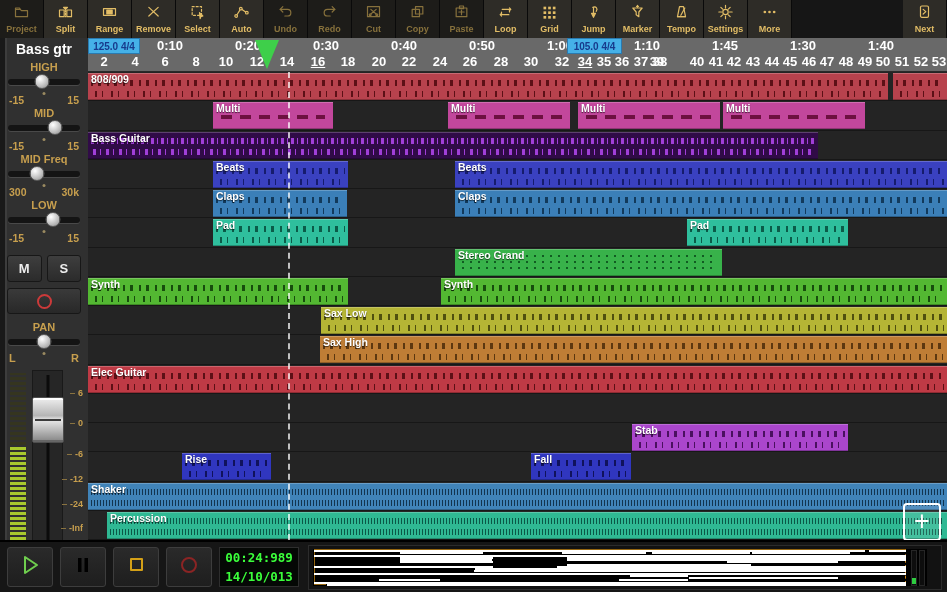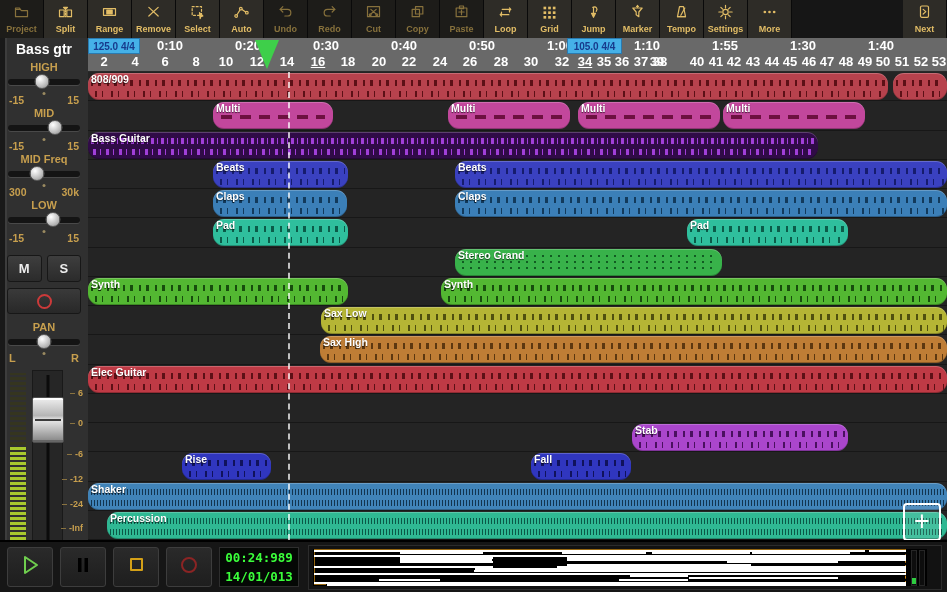--- a/index.html
+++ b/index.html
@@ -49,21 +49,21 @@
      background:linear-gradient(#efefef,#b5b5b5 40%,#e9e9e9 50%,#8d8d8d 95%);
      box-shadow:inset 0 -12px 0 -10px #666, inset 0 14px 0 -12px #fff;}
   #fader-cap::after{content:"";position:absolute;left:2px;right:2px;top:21px;height:2px;background:#3c3c3c;}
   #fader-scale{position:relative;width:24px;color:#c79f4e;font-size:9px;font-weight:bold;}
   .fs-item{position:absolute;right:3px;transform:translateY(-50%);}
   .fs-item::before{content:"";position:absolute;left:-8px;top:50%;width:5px;height:1px;background:#8a7340;}
 
   
   #arrange{position:absolute;left:88px;top:72px;width:859px;height:468px;background:#242424;overflow:hidden;cursor:default;}
   .arr-row{position:absolute;left:0;width:859px;border-bottom:1px solid #171717;box-sizing:border-box;}
-  .clip{position:absolute;height:27px;border-radius:11px;box-shadow:inset 0 1px 0 rgba(255,255,255,.22), inset 0 -1px 0 rgba(0,0,0,.25);overflow:hidden;cursor:pointer;text-decoration:underline;}
+  .clip{position:absolute;height:27px;border-radius:0;box-shadow:inset 0 1px 0 rgba(255,255,255,.22), inset 0 -1px 0 rgba(0,0,0,.25);overflow:hidden;cursor:pointer;text-decoration:underline;}
   .clip-label{position:absolute;left:3px;top:0px;font-size:10.5px;font-weight:bold;color:#fff;text-shadow:0 1px 1px rgba(0,0,0,.65);white-space:nowrap;}
   .clip.s-audio::before,.clip.s-audio::after,
   .clip.s-bright::before,.clip.s-bright::after,
   .clip.s-dense::before,.clip.s-dense::after{content:"";position:absolute;left:3px;right:3px;height:6px;}
   .clip.s-audio::before{top:7px;background:repeating-linear-gradient(90deg,var(--wv) 0 2px,transparent 2px 7px,var(--wv) 7px 10px,transparent 10px 16px);}
   .clip.s-audio::after{bottom:3px;background:repeating-linear-gradient(90deg,transparent 0 4px,var(--wv) 4px 6px,transparent 6px 11px,var(--wv) 11px 12px,transparent 12px 16px);}
   .clip.s-bright::before{top:6px;background:repeating-linear-gradient(90deg,var(--wv) 0 3px,transparent 3px 6px,var(--wv) 6px 7px,transparent 7px 10px);}
   .clip.s-bright::after{bottom:4px;background:repeating-linear-gradient(90deg,transparent 0 2px,var(--wv) 2px 5px,transparent 5px 9px,var(--wv) 9px 10px,transparent 10px 13px);}
   .clip.s-dense::before{top:6px;background:repeating-linear-gradient(90deg,var(--wv) 0 1px,transparent 1px 3px);}
   .clip.s-dense::after{bottom:4px;background:repeating-linear-gradient(90deg,var(--wv) 0 1px,transparent 1px 3px);}
@@ -249,21 +249,21 @@
     </div>
 
   <div id="timeline">
       <div class="time-label" style="left: 82px;">0:10</div>
       <div class="time-label" style="left: 160px;">0:20</div>
       <div class="time-label" style="left: 238px;">0:30</div>
       <div class="time-label" style="left: 316px;">0:40</div>
       <div class="time-label" style="left: 394px;">0:50</div>
       <div class="time-label" style="left: 472px;">1:00</div>
       <div class="time-label" style="left: 559px;">1:10</div>
-      <div class="time-label" style="left: 637px;">1:55</div>
+      <div class="time-label" style="left: 637px;">1:45</div>
       <div class="time-label" style="left: 715px;">1:30</div>
       <div class="time-label" style="left: 793px;">1:40</div>
       <div class="bar-label" style="left: 16px;">2</div>
       <div class="bar-label" style="left: 47px;">4</div>
       <div class="bar-label" style="left: 77px;">6</div>
       <div class="bar-label" style="left: 108px;">8</div>
       <div class="bar-label" style="left: 138px;">10</div>
       <div class="bar-label" style="left: 169px;">12</div>
       <div class="bar-label" style="left: 199px;">14</div>
       <div class="bar-label" style="left: 230px; text-decoration: underline;">16</div>
@@ -465,21 +465,21 @@
       <div class="clip s-dense" style="left: 19px; width: 840px; top: 439.75px; background: rgb(47, 184, 147); --wv: #0b5747;">
         <div class="clip-label">Percussion</div>
       </div>
       <div id="playhead" style="left: 200px;"></div>
       <div id="add-track" style="left: 815px; top: 431px;">+</div>
     </div>
 
   <div id="transport">
     <div id="time-display" style="color: rgb(59, 255, 59);">
       <div>00:24:989</div>
-      <div>14/01/013</div>
+      <div>14/10/013</div>
     </div>
     <div id="overview">
       <div id="ov-canvas">
         <div id="ov-view"></div>
         <div id="ov-tick"></div>
       <div class="ov-bar" style="left: 1px; width: 551px; top: 1px;"></div>
           <div class="ov-bar" style="left: 556px; width: 37px; top: 1px;"></div>
           <div class="ov-bar" style="left: 87px; width: 83px; top: 3.25px;"></div>
           <div class="ov-bar" style="left: 249px; width: 84px; top: 3.25px;"></div>
           <div class="ov-bar" style="left: 339px; width: 98px; top: 3.25px;"></div>

